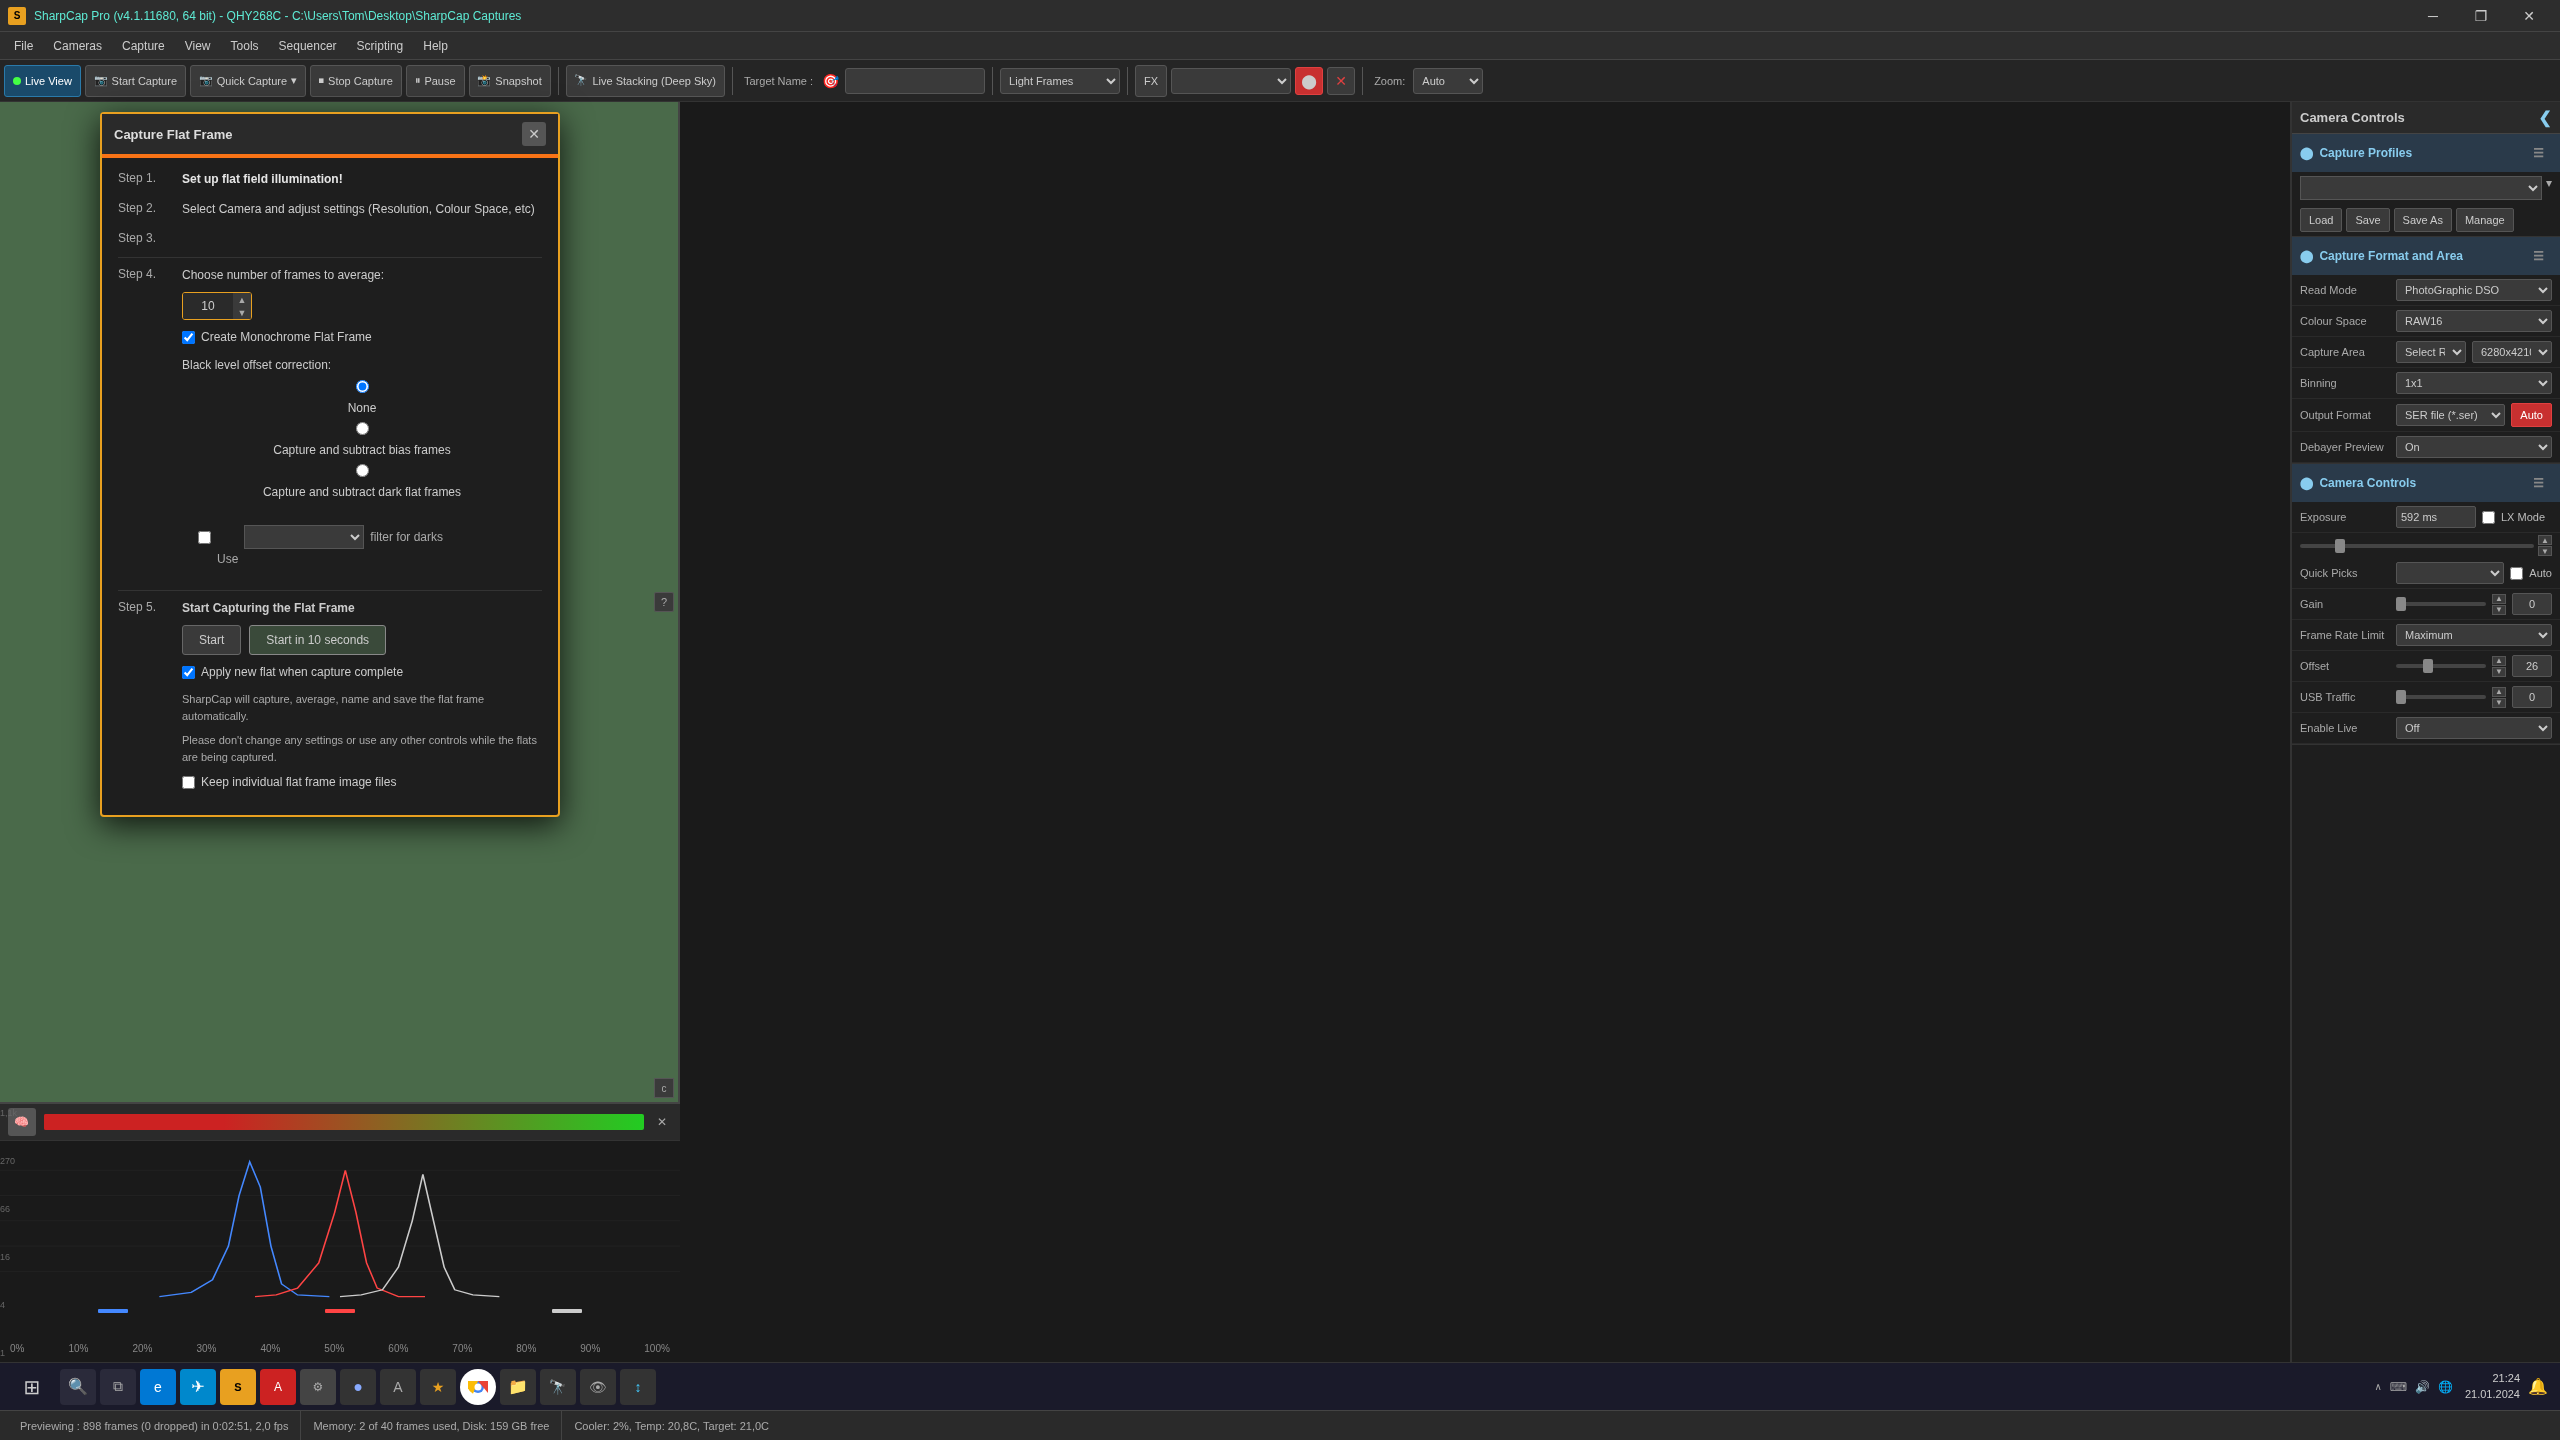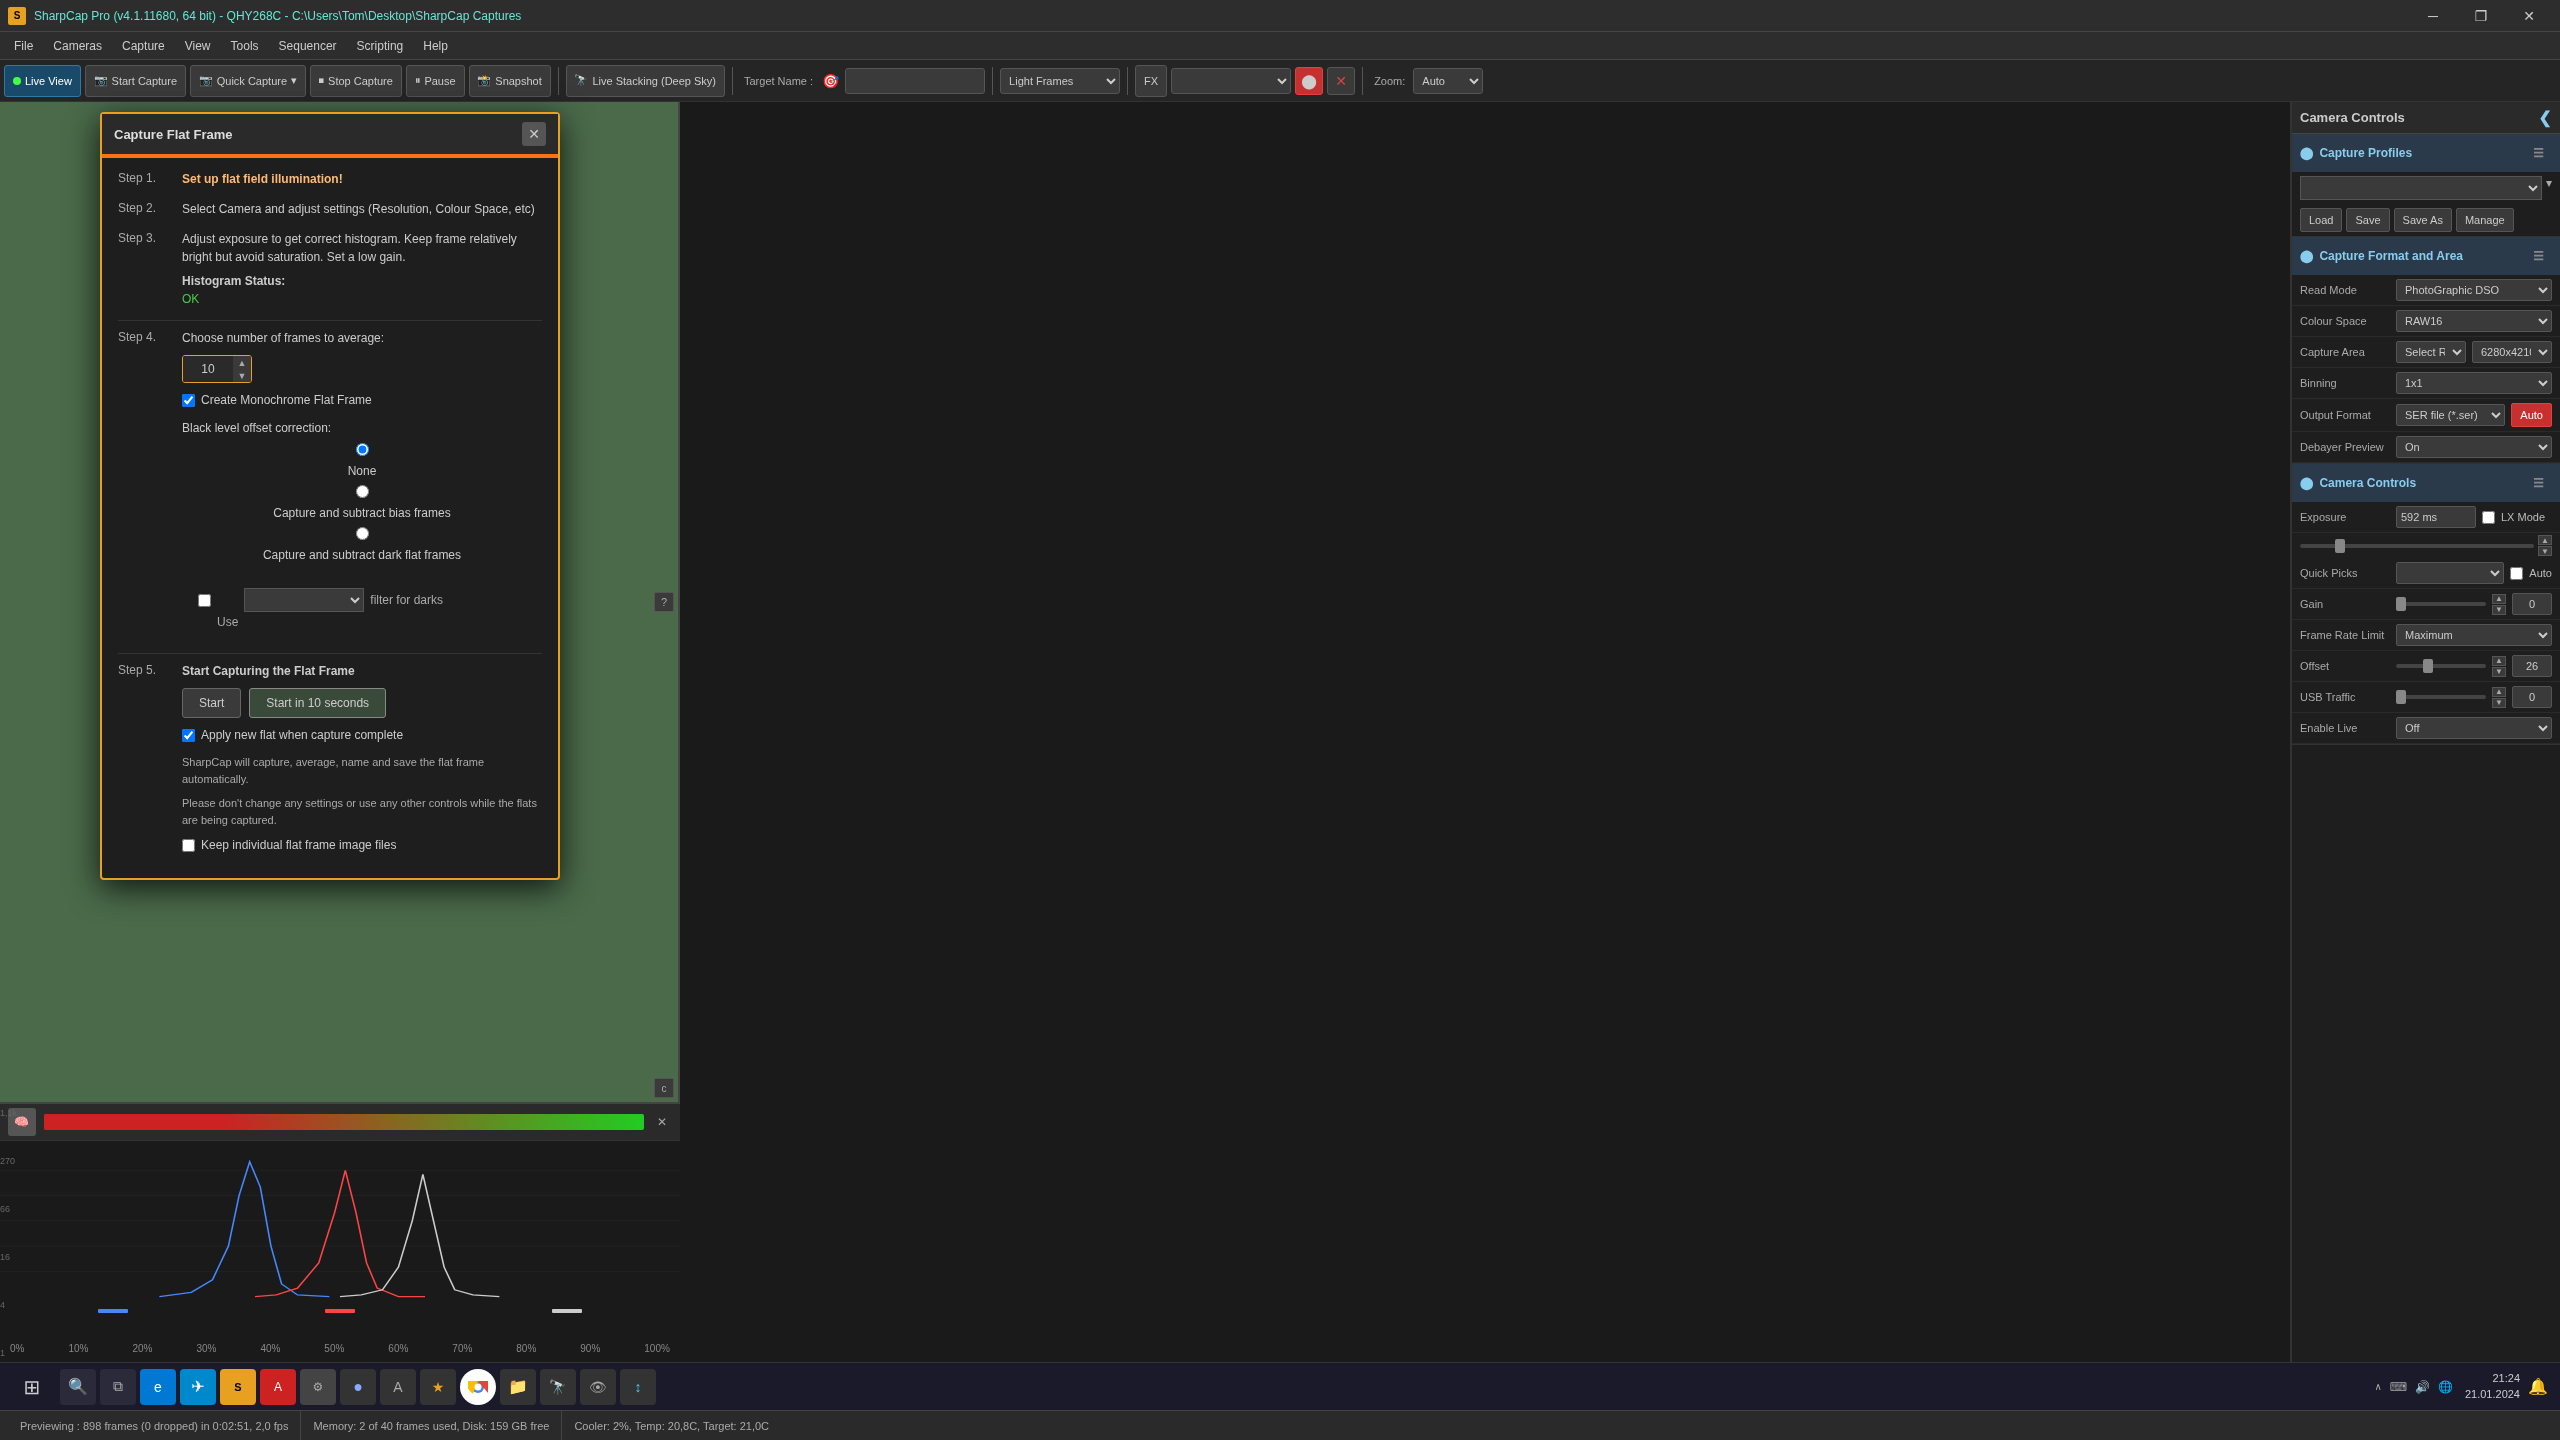--- a/index.html
+++ b/index.html
@@ -393,21 +393,21 @@
       white-space: nowrap;
       padding-top: 1px;
       min-width: 52px;
     }
     .step-content {
       flex: 1;
       font-size: 12px;
       color: #cccccc;
       line-height: 1.5;
     }
-    .step-content.orange { color: #fdba74; font-weight: bold; }
+    .step-content.orange { color: #e5e5e5; font-weight: bold; }
     .histogram-status-label { color: #cccccc; font-weight: bold; font-size: 12px; }
     .histogram-status-value { color: #44cc44; font-size: 12px; }
     .dialog-divider {
       border: none;
       border-top: 1px solid #333;
       margin: 8px 0;
     }
     .frames-row {
       display: flex;
       align-items: center;
@@ -835,29 +835,20 @@
         <span class="step-content orange">Set up flat field illumination!</span>
       </div>
 
       <div class="dialog-step">
         <span class="step-label">Step 2.</span>
         <span class="step-content">Select Camera and adjust settings (Resolution, Colour Space, etc)</span>
       </div>
 
       <div class="dialog-step">
         <span class="step-label">Step 3.</span>
-        <div class="step-content">
-          <span>Adjust exposure to get correct histogram. Keep frame relatively bright but avoid saturation. Set a low gain.</span>
-          <div style="margin-top:6px;">
-            <span class="histogram-status-label">Histogram Status:</span>
-          </div>
-          <div>
-            <span class="histogram-status-value">OK</span>
-          </div>
-        </div>
       </div>
 
       <hr class="dialog-divider">
 
       <div class="dialog-step">
         <span class="step-label">Step 4.</span>
         <div class="step-content">
           <div style="margin-bottom:8px;">Choose number of frames to average:</div>
 
           <div class="frames-row">

